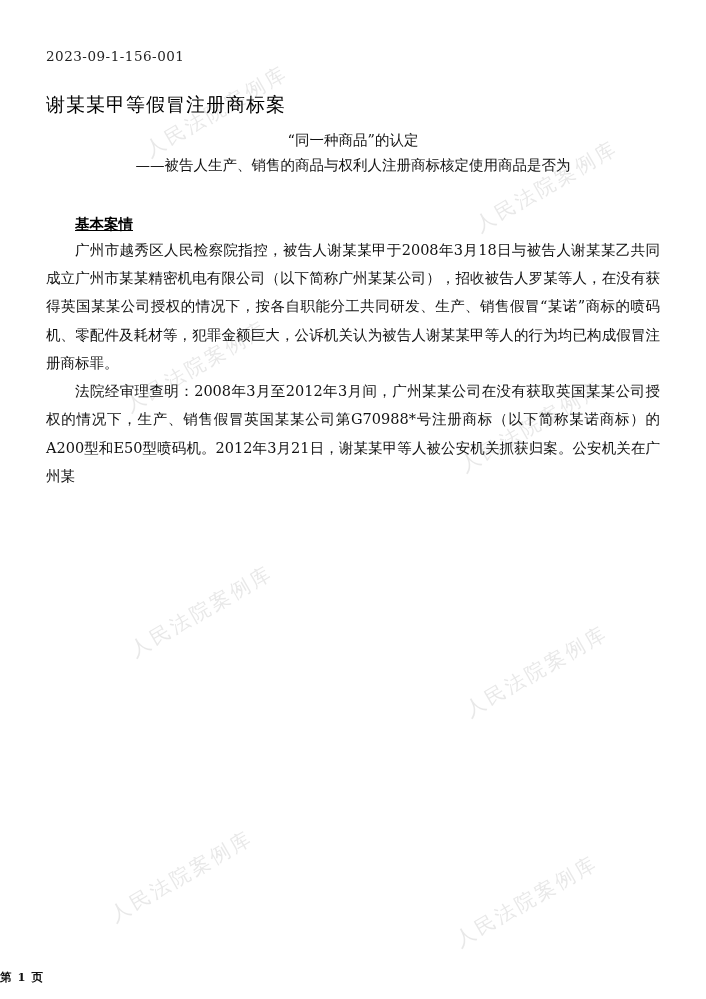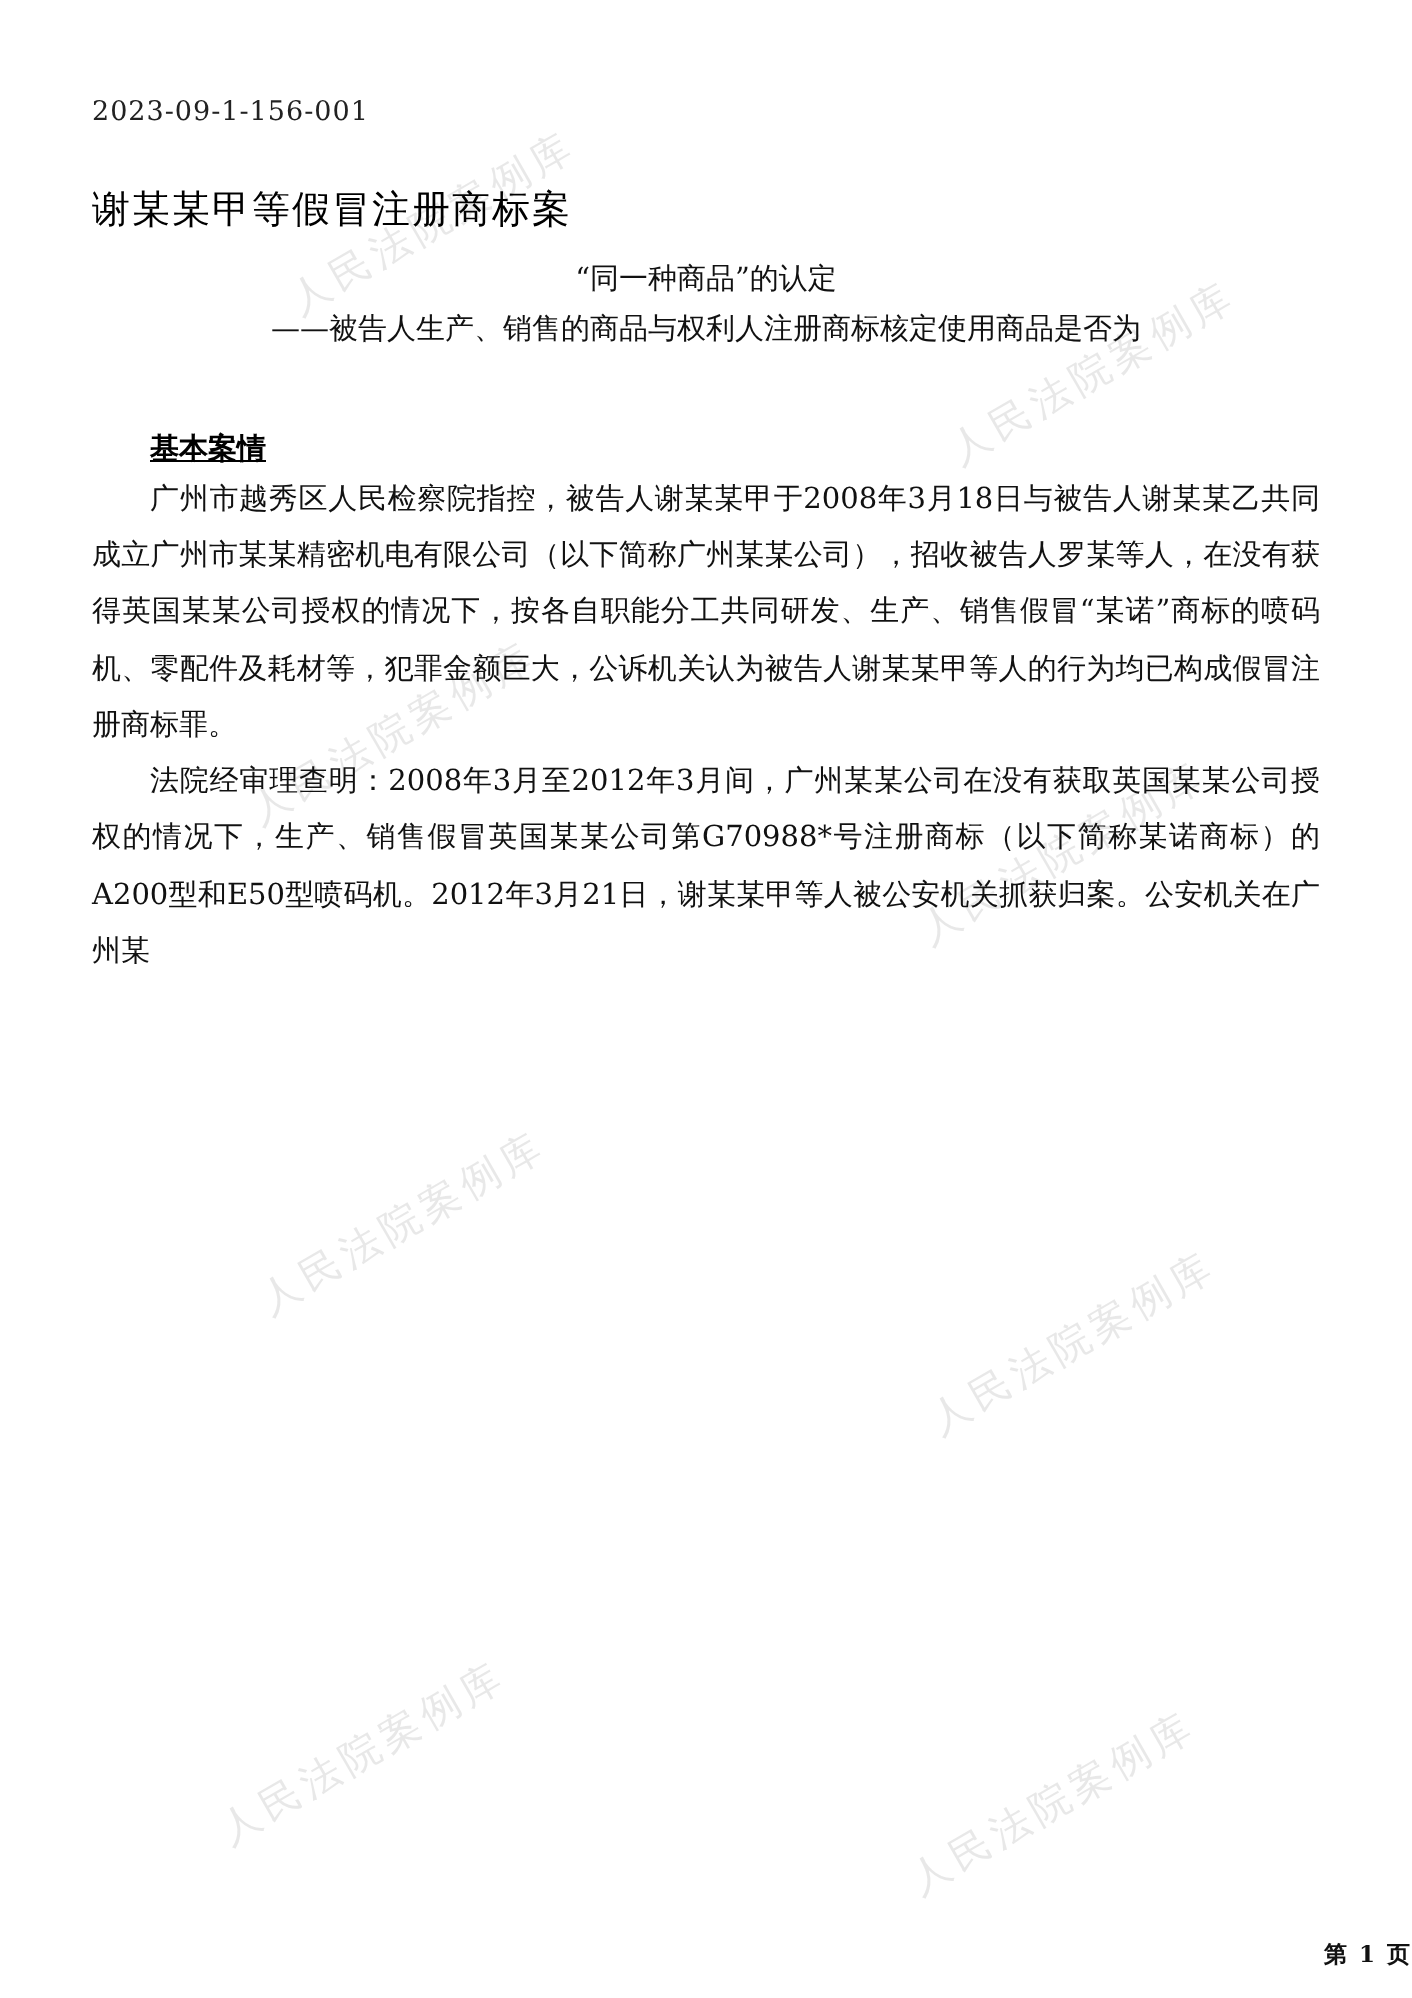--- a/index.html
+++ b/index.html
@@ -70,21 +70,21 @@
     margin: 0;
     text-align: justify;
     text-justify: inter-ideograph;
     color: #111;
   }
   .footer {
     position: absolute;
     left: 0;
     right: 0;
     bottom: 14px;
-    text-align: right;
+    text-align: left;
     font-size: 11.5px;
     font-weight: bold;
     color: #111;
     letter-spacing: 1px;
   }
   
   .wm {
     position: absolute;
     color: rgba(120,120,120,0.17);
     font-size: 20px;

